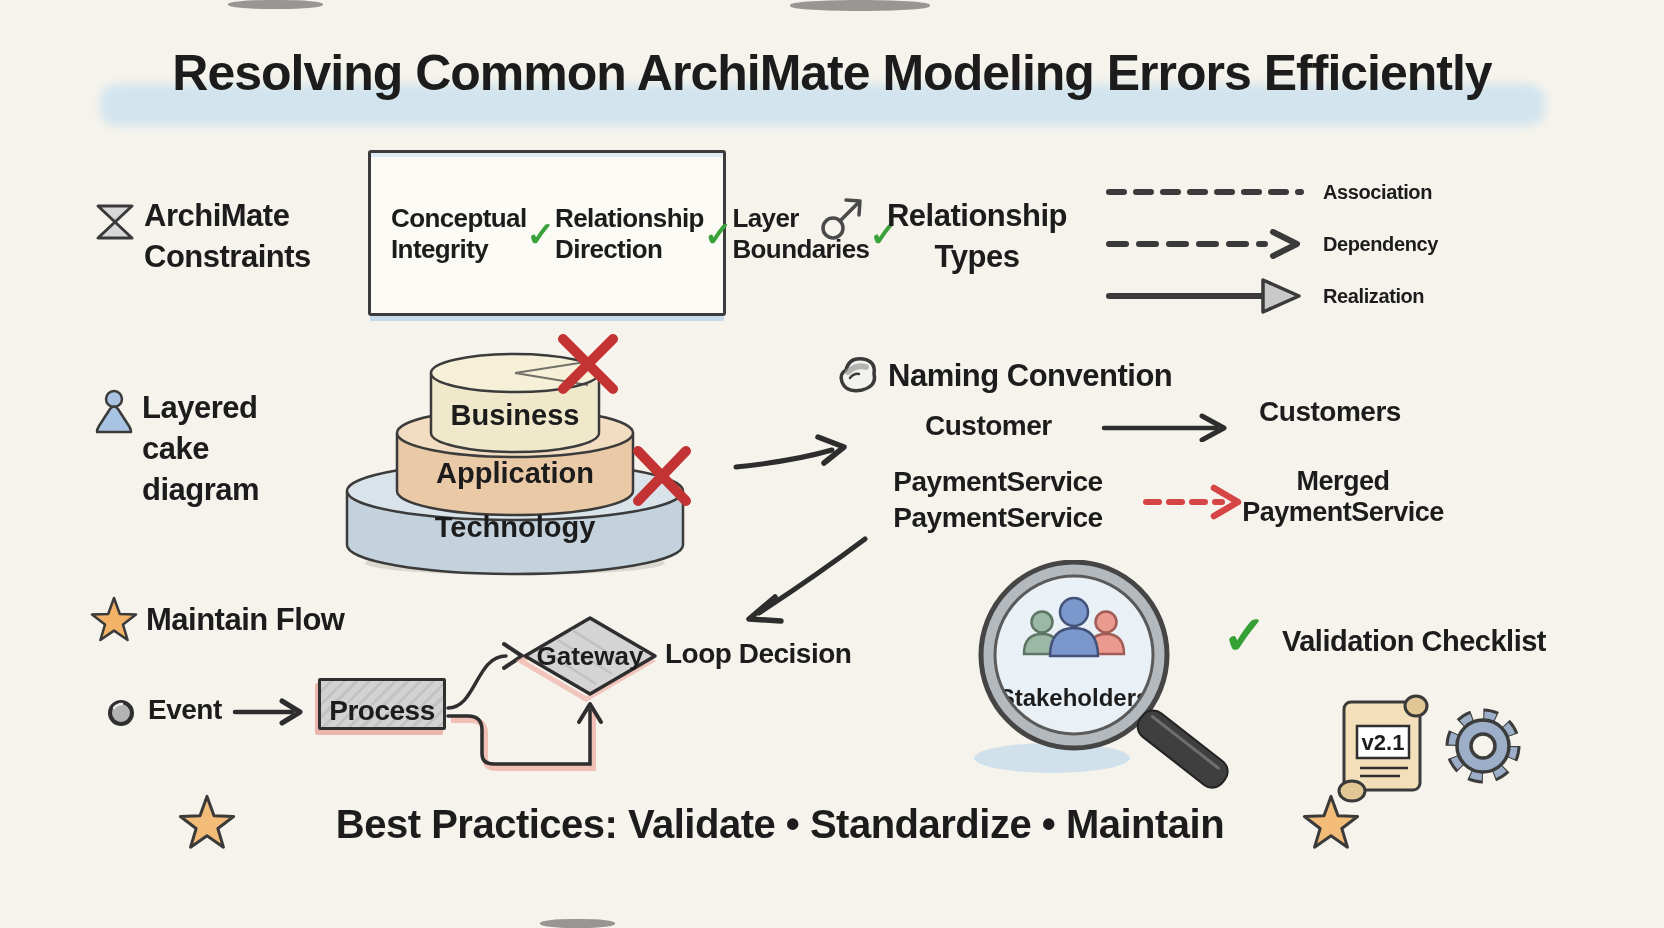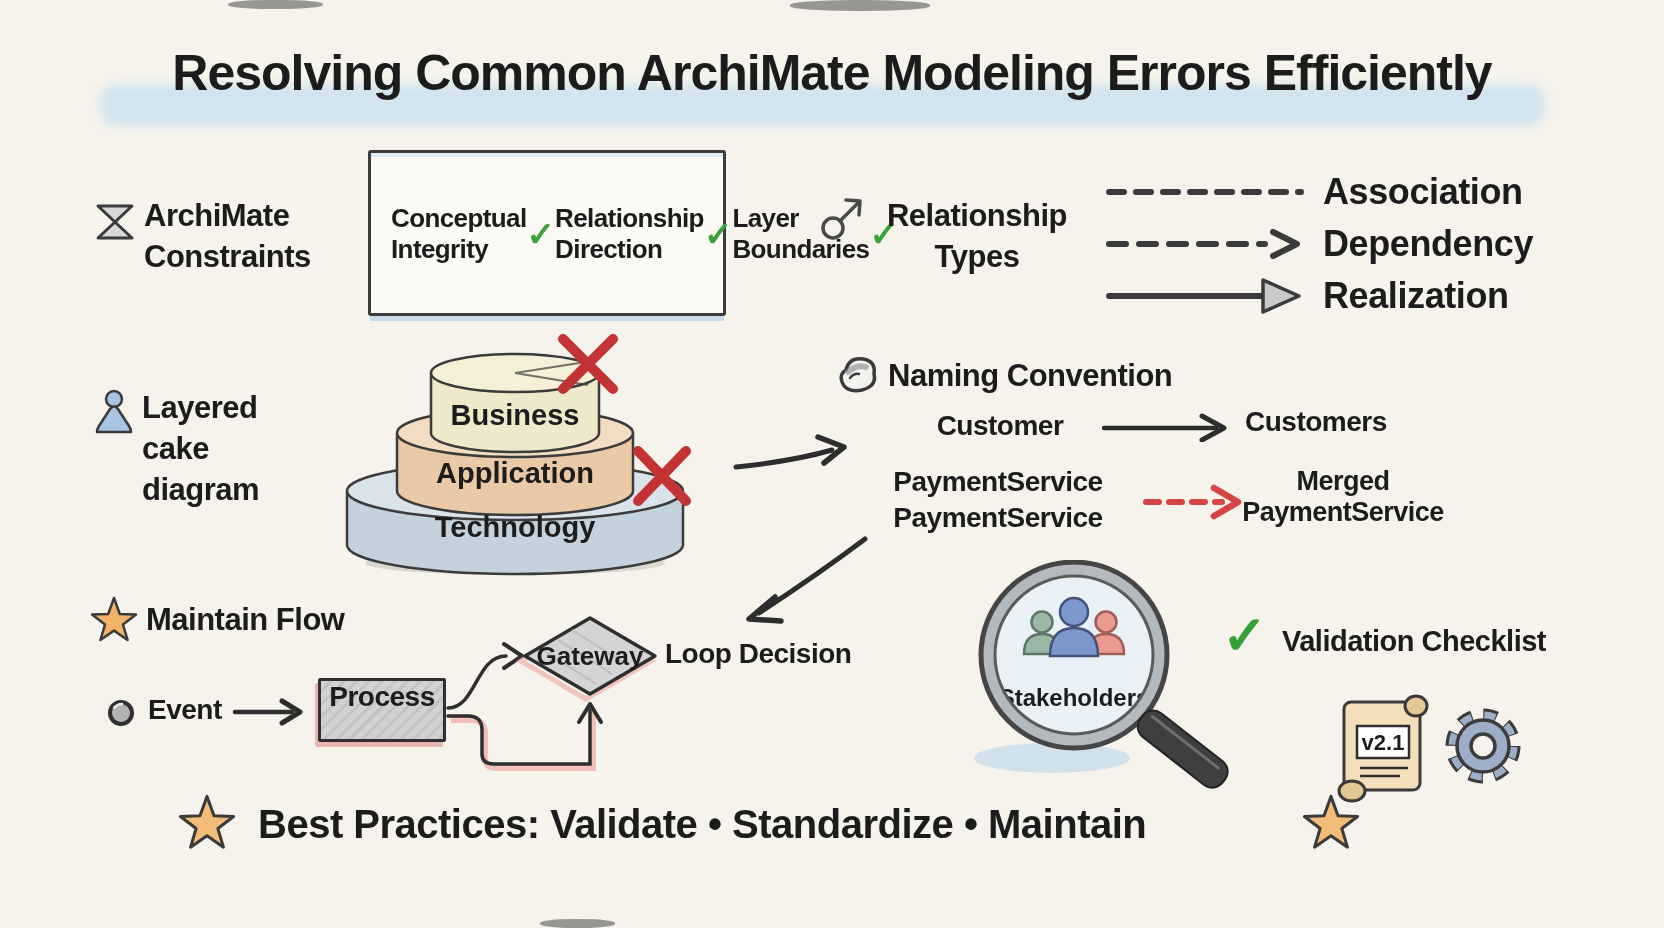--- a/index.html
+++ b/index.html
@@ -16,30 +16,30 @@
   .sec-head{font-size:31px;font-weight:700;line-height:1.32;letter-spacing:-.5px;}
 
   .checkbox-card{left:368px;top:150px;width:358px;height:166px;background:#fbfaf5;
     border:3px solid #3c3c3c;border-radius:3px;box-shadow:0 7px 0 -2px #c6dcec, inset 0 5px 0 -1px #dcebf4;
     padding:16px 18px 14px 20px;display:flex;flex-direction:row;justify-content:space-between;box-sizing:border-box;}
   .chk-row{display:flex;align-items:center;justify-content:space-between;}
   .chk-label{font-size:26px;font-weight:700;letter-spacing:-.6px;}
   .chk-mark{font-size:34px;font-weight:700;color:#3aa23a;line-height:1;}
 
   .legend-row{display:flex;align-items:center;height:52px;}
-  .legend-label{font-size:36px;font-weight:700;margin-left:18px;letter-spacing:-.4px;}
+  .legend-label{font-size:20px;font-weight:700;margin-left:18px;letter-spacing:-.4px;}
 
   .naming-text{font-size:28px;font-weight:700;letter-spacing:-.5px;}
   .proc-label{font-size:28px;font-weight:700;letter-spacing:-.5px;}
 
-  .process-box{left:318px;top:678px;width:128px;height:64px;border:3px solid #2f2f2f;border-radius:2px;
+  .process-box{left:318px;top:678px;width:128px;height:52px;border:3px solid #2f2f2f;border-radius:2px;
     background:repeating-linear-gradient(135deg,#d2d2d2 0 6px,#c3c3c3 6px 9px);
-    box-shadow:-3px 5px 0 #e9b6ad;display:flex;align-items:flex-start;justify-content:center;box-sizing:border-box;}
-
-  .footer-text{left:258px;width:1080px;top:802px;text-align:left;font-size:40px;font-weight:700;letter-spacing:-.5px;}
+    box-shadow:-3px 5px 0 #e9b6ad;display:flex;align-items:flex-end;justify-content:center;box-sizing:border-box;}
+
+  .footer-text{left:240px;width:1080px;top:802px;text-align:center;font-size:40px;font-weight:700;letter-spacing:-.5px;}
   .vcheck{font-size:54px;font-weight:700;color:#35a035;line-height:1;}
 </style>
 </head>
 <body>
 
 <div class="canvas">
 
   <div class="abs smudge" style="left:228px;top:0;width:95px;height:9px"></div>
   <div class="abs smudge" style="left:790px;top:0;width:140px;height:11px"></div>
   <div class="abs smudge" style="left:540px;top:919px;width:75px;height:9px"></div>
@@ -151,28 +151,28 @@
 
   <div class="abs" style="left:832px;top:352px">
     <svg width="48" height="48" viewBox="0 0 48 48">
       <path d="M14,18 Q17,5 31,7 Q44,9 42,22 Q45,34 30,38 Q14,41 10,30 Q7,22 14,18 Z" fill="#f2f2ef" stroke="#3a3a3a" stroke-width="3.5" stroke-linejoin="round"></path>
       <path d="M16,20 Q24,12 34,15" fill="none" stroke="#9a9a9a" stroke-width="6" stroke-linecap="round" opacity="0.7"></path>
       <path d="M18,26 Q22,21 27,22" fill="none" stroke="#3a3a3a" stroke-width="2.5" stroke-linecap="round"></path>
     </svg>
   </div>
   <div class="abs sec-head" style="left:888px;top:356px;width:330px">Naming Convention</div>
 
-  <div class="abs naming-text" style="left:925px;top:410px;width:150px;text-align:center">Customer</div>
+  <div class="abs naming-text" style="left:925px;top:410px;width:150px;">Customer</div>
   <div class="abs" style="left:1100px;top:412px">
     <svg width="145" height="30" viewBox="0 0 145 30">
       <line x1="4" y1="16" x2="116" y2="16" stroke="#2d2d2d" stroke-width="4.5" stroke-linecap="round"></line>
       <path d="M102,4 L124,16 L102,28" fill="none" stroke="#2d2d2d" stroke-width="5" stroke-linecap="round" stroke-linejoin="round"></path>
     </svg>
   </div>
-  <div class="abs naming-text" style="left:1245px;top:406px;width:170px;text-align:left">Customers</div>
+  <div class="abs naming-text" style="left:1245px;top:396px;width:170px;text-align:center">Customers</div>
 
   <div class="abs naming-text" style="left:888px;top:466px;width:220px;text-align:center">PaymentService</div>
   <div class="abs naming-text" style="left:888px;top:502px;width:220px;text-align:center">PaymentService</div>
   <div class="abs" style="left:1142px;top:484px">
     <svg width="110" height="36" viewBox="0 0 110 36">
       <line x1="4" y1="18" x2="80" y2="18" stroke="#d64545" stroke-width="6" stroke-dasharray="13 10" stroke-linecap="round"></line>
       <path d="M72,4 L96,18 L72,32" fill="none" stroke="#d64545" stroke-width="6.5" stroke-linecap="round" stroke-linejoin="round"></path>
     </svg>
   </div>
   <div class="abs naming-text" style="left:1228px;top:466px;width:230px;text-align:center;font-size:27px">Merged PaymentService</div>

